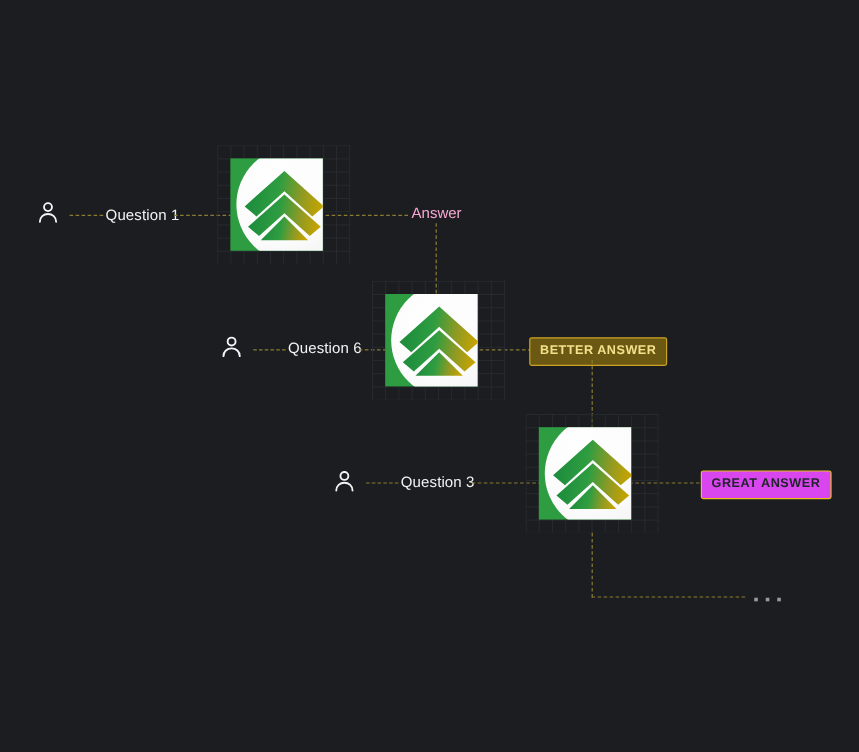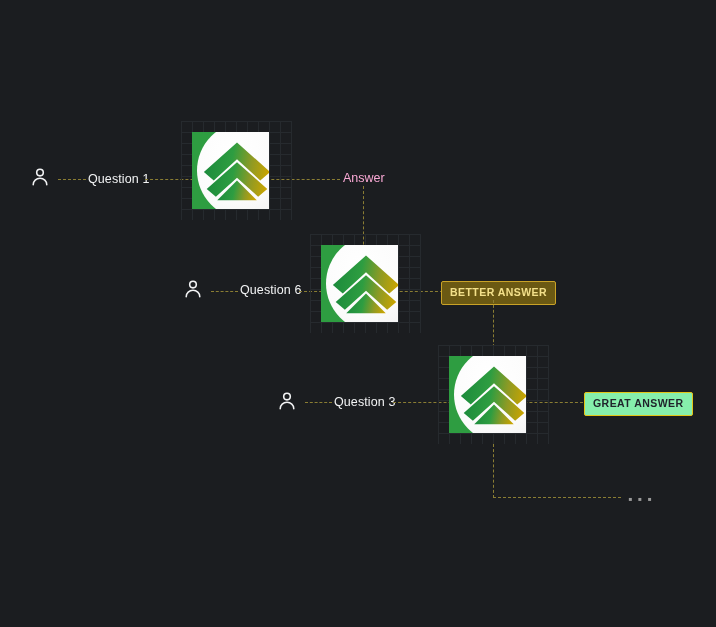--- a/index.html
+++ b/index.html
@@ -103,21 +103,21 @@
     padding: 5px 8px 6px 8px;
     border-radius: 2px;
     text-align: center;
   }
   .badge-better {
     background: #6b5913;
     border: 1px solid #c9a227;
     color: #f3e08a;
   }
   .badge-great {
-    background: #86efac;
+    background: #d946ef;
     border: 1px solid #e3c418;
     color: #20242b;
   }
 </style>
 </head>
 <body>
 
 <div id="canvas">
 
   <div class="person-icon" style="left:29px; top:166px;">

